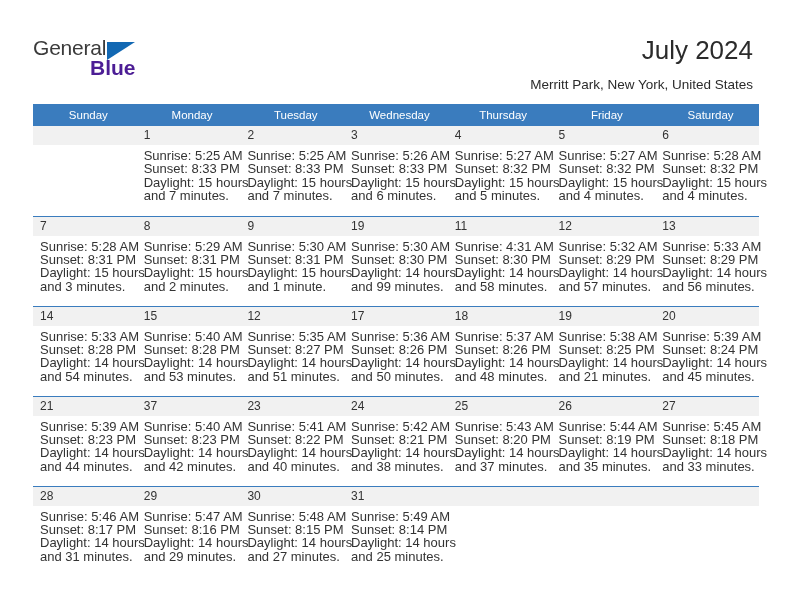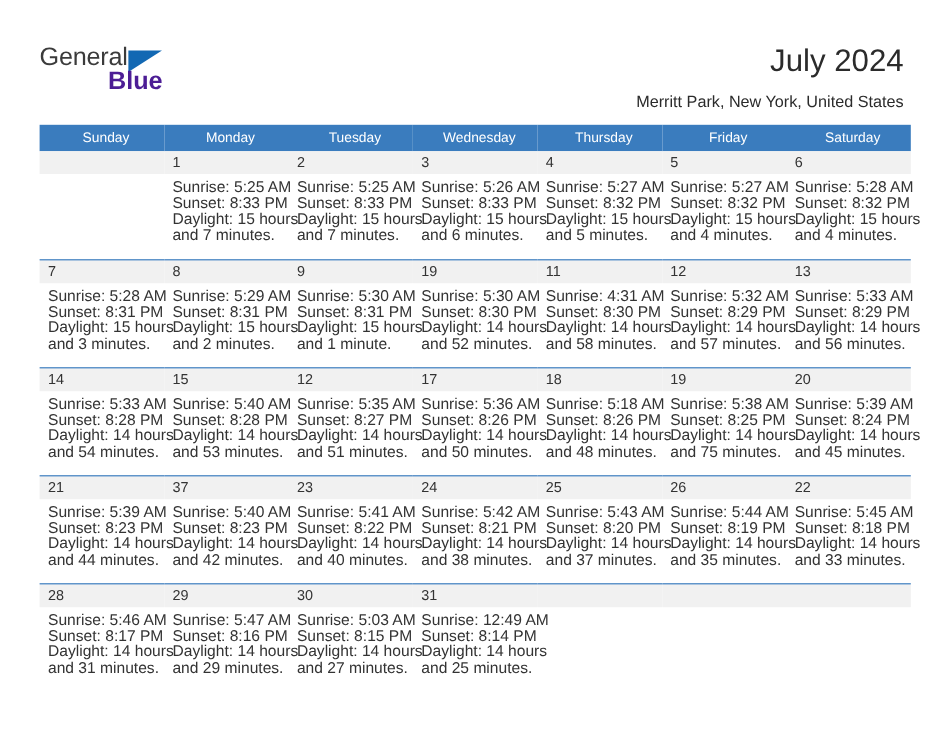--- a/index.html
+++ b/index.html
@@ -241,21 +241,21 @@
               <div>Daylight: 15 hours</div>
               <div>and 1 minute.</div>
             </div>
           </td>
           <td>
             <div class="daynum">19</div>
             <div class="info">
               <div>Sunrise: 5:30 AM</div>
               <div>Sunset: 8:30 PM</div>
               <div>Daylight: 14 hours</div>
-              <div>and 52 minutes.</div>
+              <div>and 99 minutes.</div>
             </div>
           </td>
           <td>
             <div class="daynum">11</div>
             <div class="info">
               <div>Sunrise: 4:31 AM</div>
               <div>Sunset: 8:30 PM</div>
               <div>Daylight: 14 hours</div>
               <div>and 58 minutes.</div>
             </div>
@@ -312,33 +312,33 @@
             <div class="info">
               <div>Sunrise: 5:36 AM</div>
               <div>Sunset: 8:26 PM</div>
               <div>Daylight: 14 hours</div>
               <div>and 50 minutes.</div>
             </div>
           </td>
           <td>
             <div class="daynum">18</div>
             <div class="info">
-              <div>Sunrise: 5:18 AM</div>
+              <div>Sunrise: 5:37 AM</div>
               <div>Sunset: 8:26 PM</div>
               <div>Daylight: 14 hours</div>
               <div>and 48 minutes.</div>
             </div>
           </td>
           <td>
             <div class="daynum">19</div>
             <div class="info">
               <div>Sunrise: 5:38 AM</div>
               <div>Sunset: 8:25 PM</div>
               <div>Daylight: 14 hours</div>
-              <div>and 75 minutes.</div>
+              <div>and 21 minutes.</div>
             </div>
           </td>
           <td>
             <div class="daynum">20</div>
             <div class="info">
               <div>Sunrise: 5:39 AM</div>
               <div>Sunset: 8:24 PM</div>
               <div>Daylight: 14 hours</div>
               <div>and 45 minutes.</div>
             </div>
@@ -393,21 +393,21 @@
           <td>
             <div class="daynum">26</div>
             <div class="info">
               <div>Sunrise: 5:44 AM</div>
               <div>Sunset: 8:19 PM</div>
               <div>Daylight: 14 hours</div>
               <div>and 35 minutes.</div>
             </div>
           </td>
           <td>
-            <div class="daynum">22</div>
+            <div class="daynum">27</div>
             <div class="info">
               <div>Sunrise: 5:45 AM</div>
               <div>Sunset: 8:18 PM</div>
               <div>Daylight: 14 hours</div>
               <div>and 33 minutes.</div>
             </div>
           </td>
         </tr>
         <tr class="week">
           <td>
@@ -424,30 +424,30 @@
             <div class="info">
               <div>Sunrise: 5:47 AM</div>
               <div>Sunset: 8:16 PM</div>
               <div>Daylight: 14 hours</div>
               <div>and 29 minutes.</div>
             </div>
           </td>
           <td>
             <div class="daynum">30</div>
             <div class="info">
-              <div>Sunrise: 5:03 AM</div>
+              <div>Sunrise: 5:48 AM</div>
               <div>Sunset: 8:15 PM</div>
               <div>Daylight: 14 hours</div>
               <div>and 27 minutes.</div>
             </div>
           </td>
           <td>
             <div class="daynum">31</div>
             <div class="info">
-              <div>Sunrise: 12:49 AM</div>
+              <div>Sunrise: 5:49 AM</div>
               <div>Sunset: 8:14 PM</div>
               <div>Daylight: 14 hours</div>
               <div>and 25 minutes.</div>
             </div>
           </td>
           <td class="cell-empty">
             <div class="daynum empty"></div>
           </td>
           <td class="cell-empty">
             <div class="daynum empty"></div>

